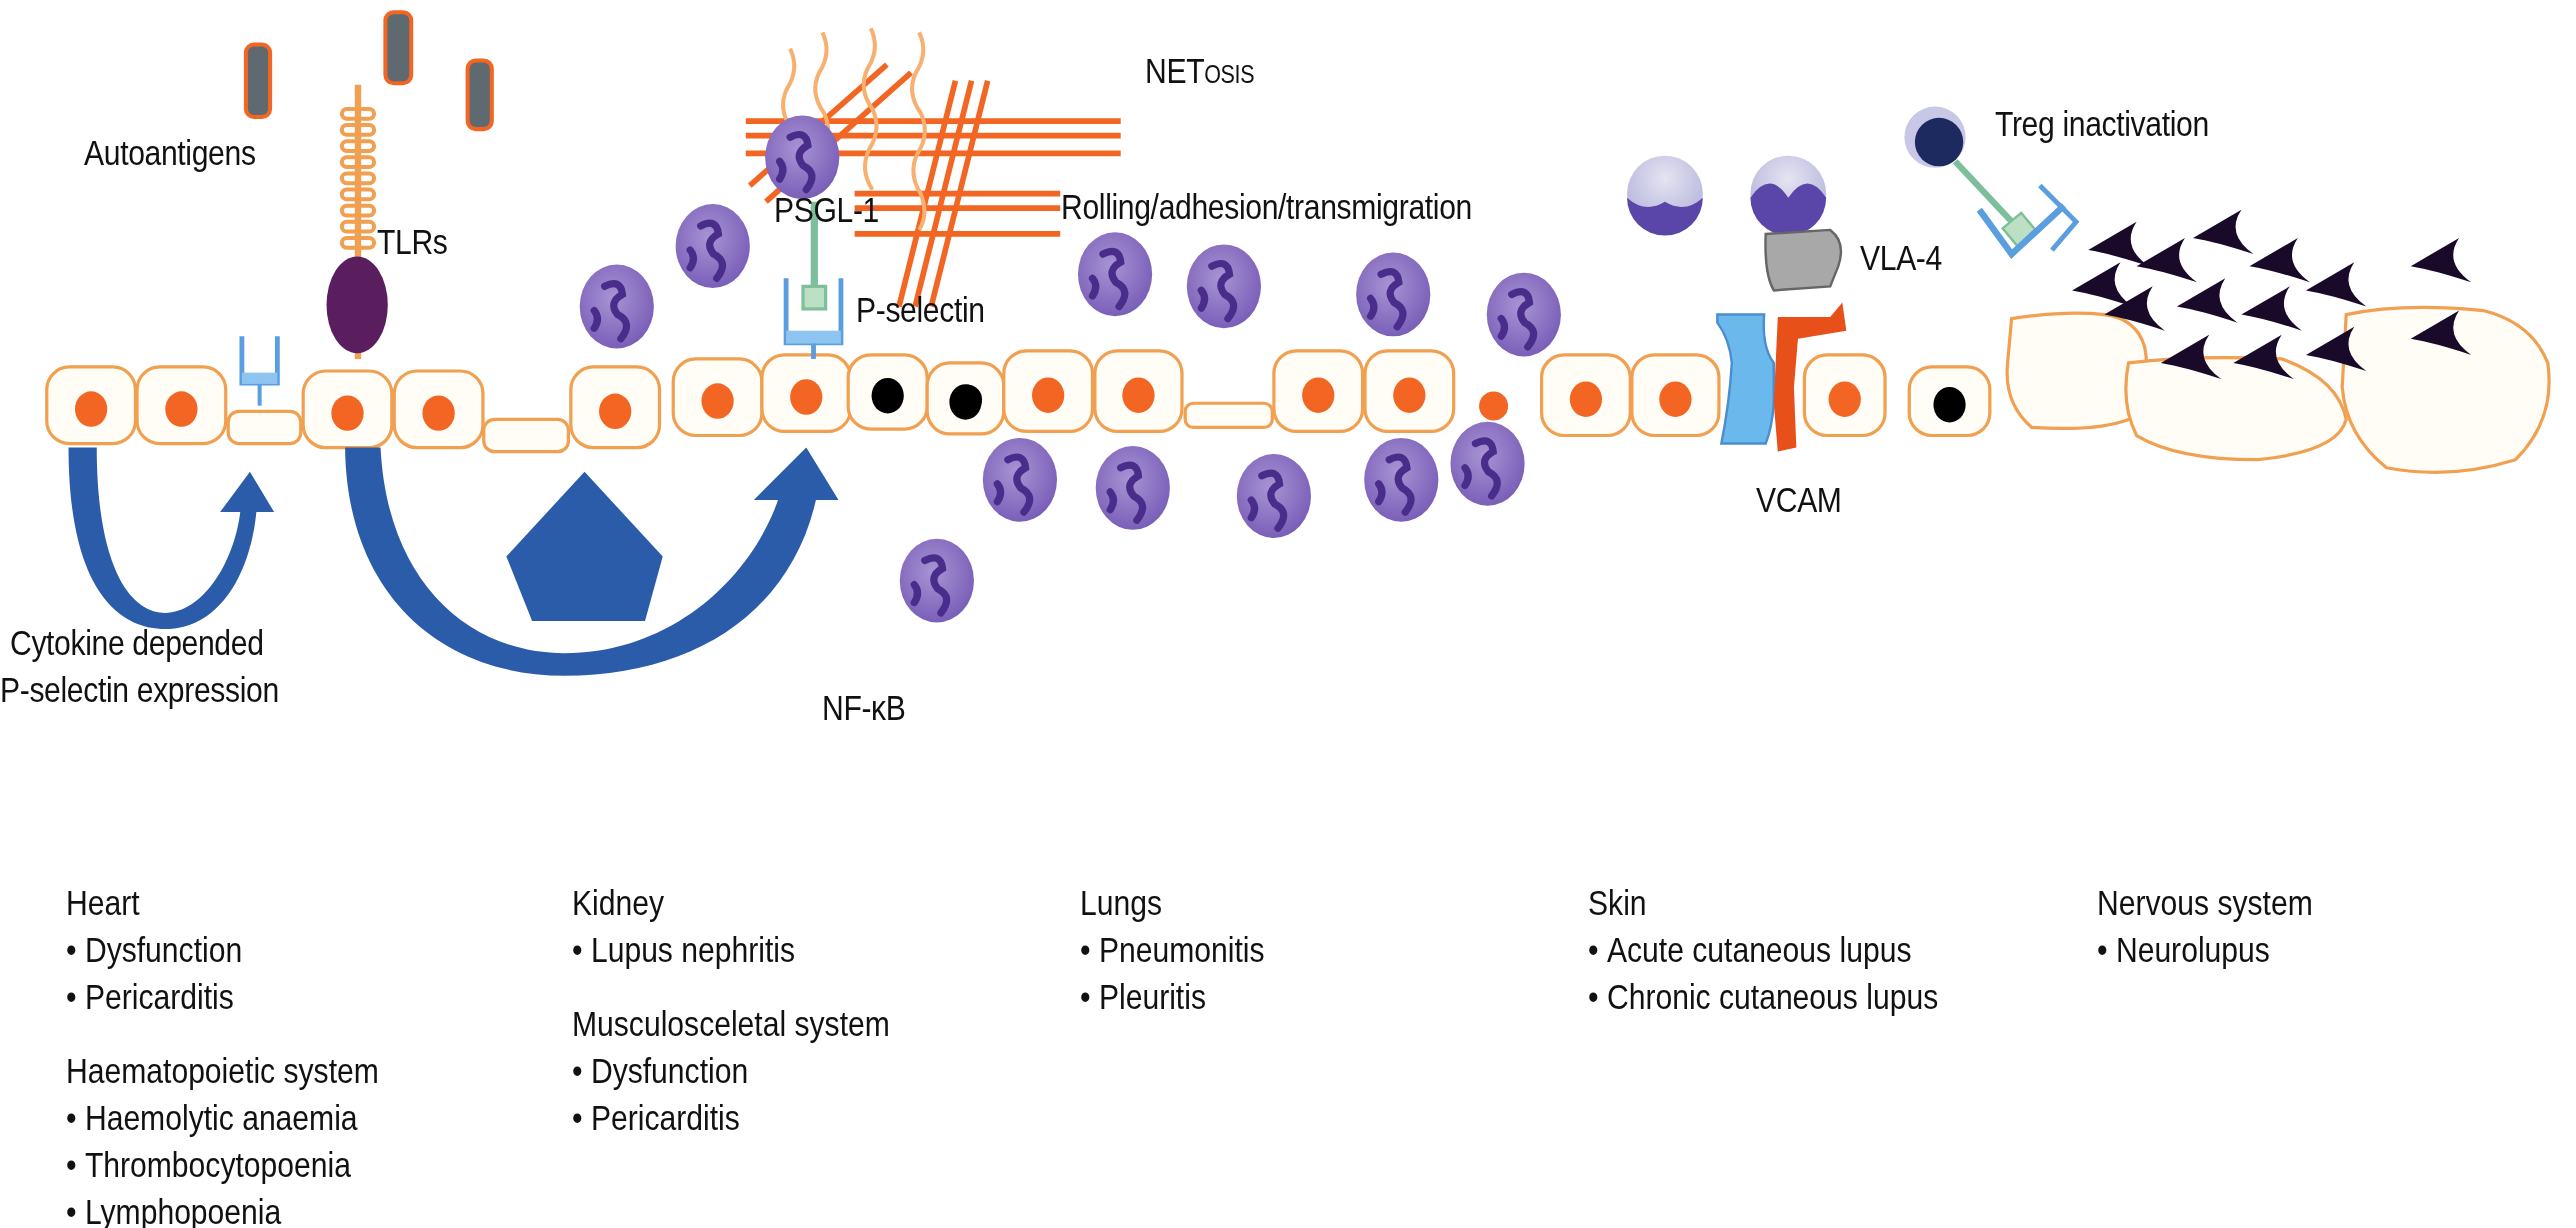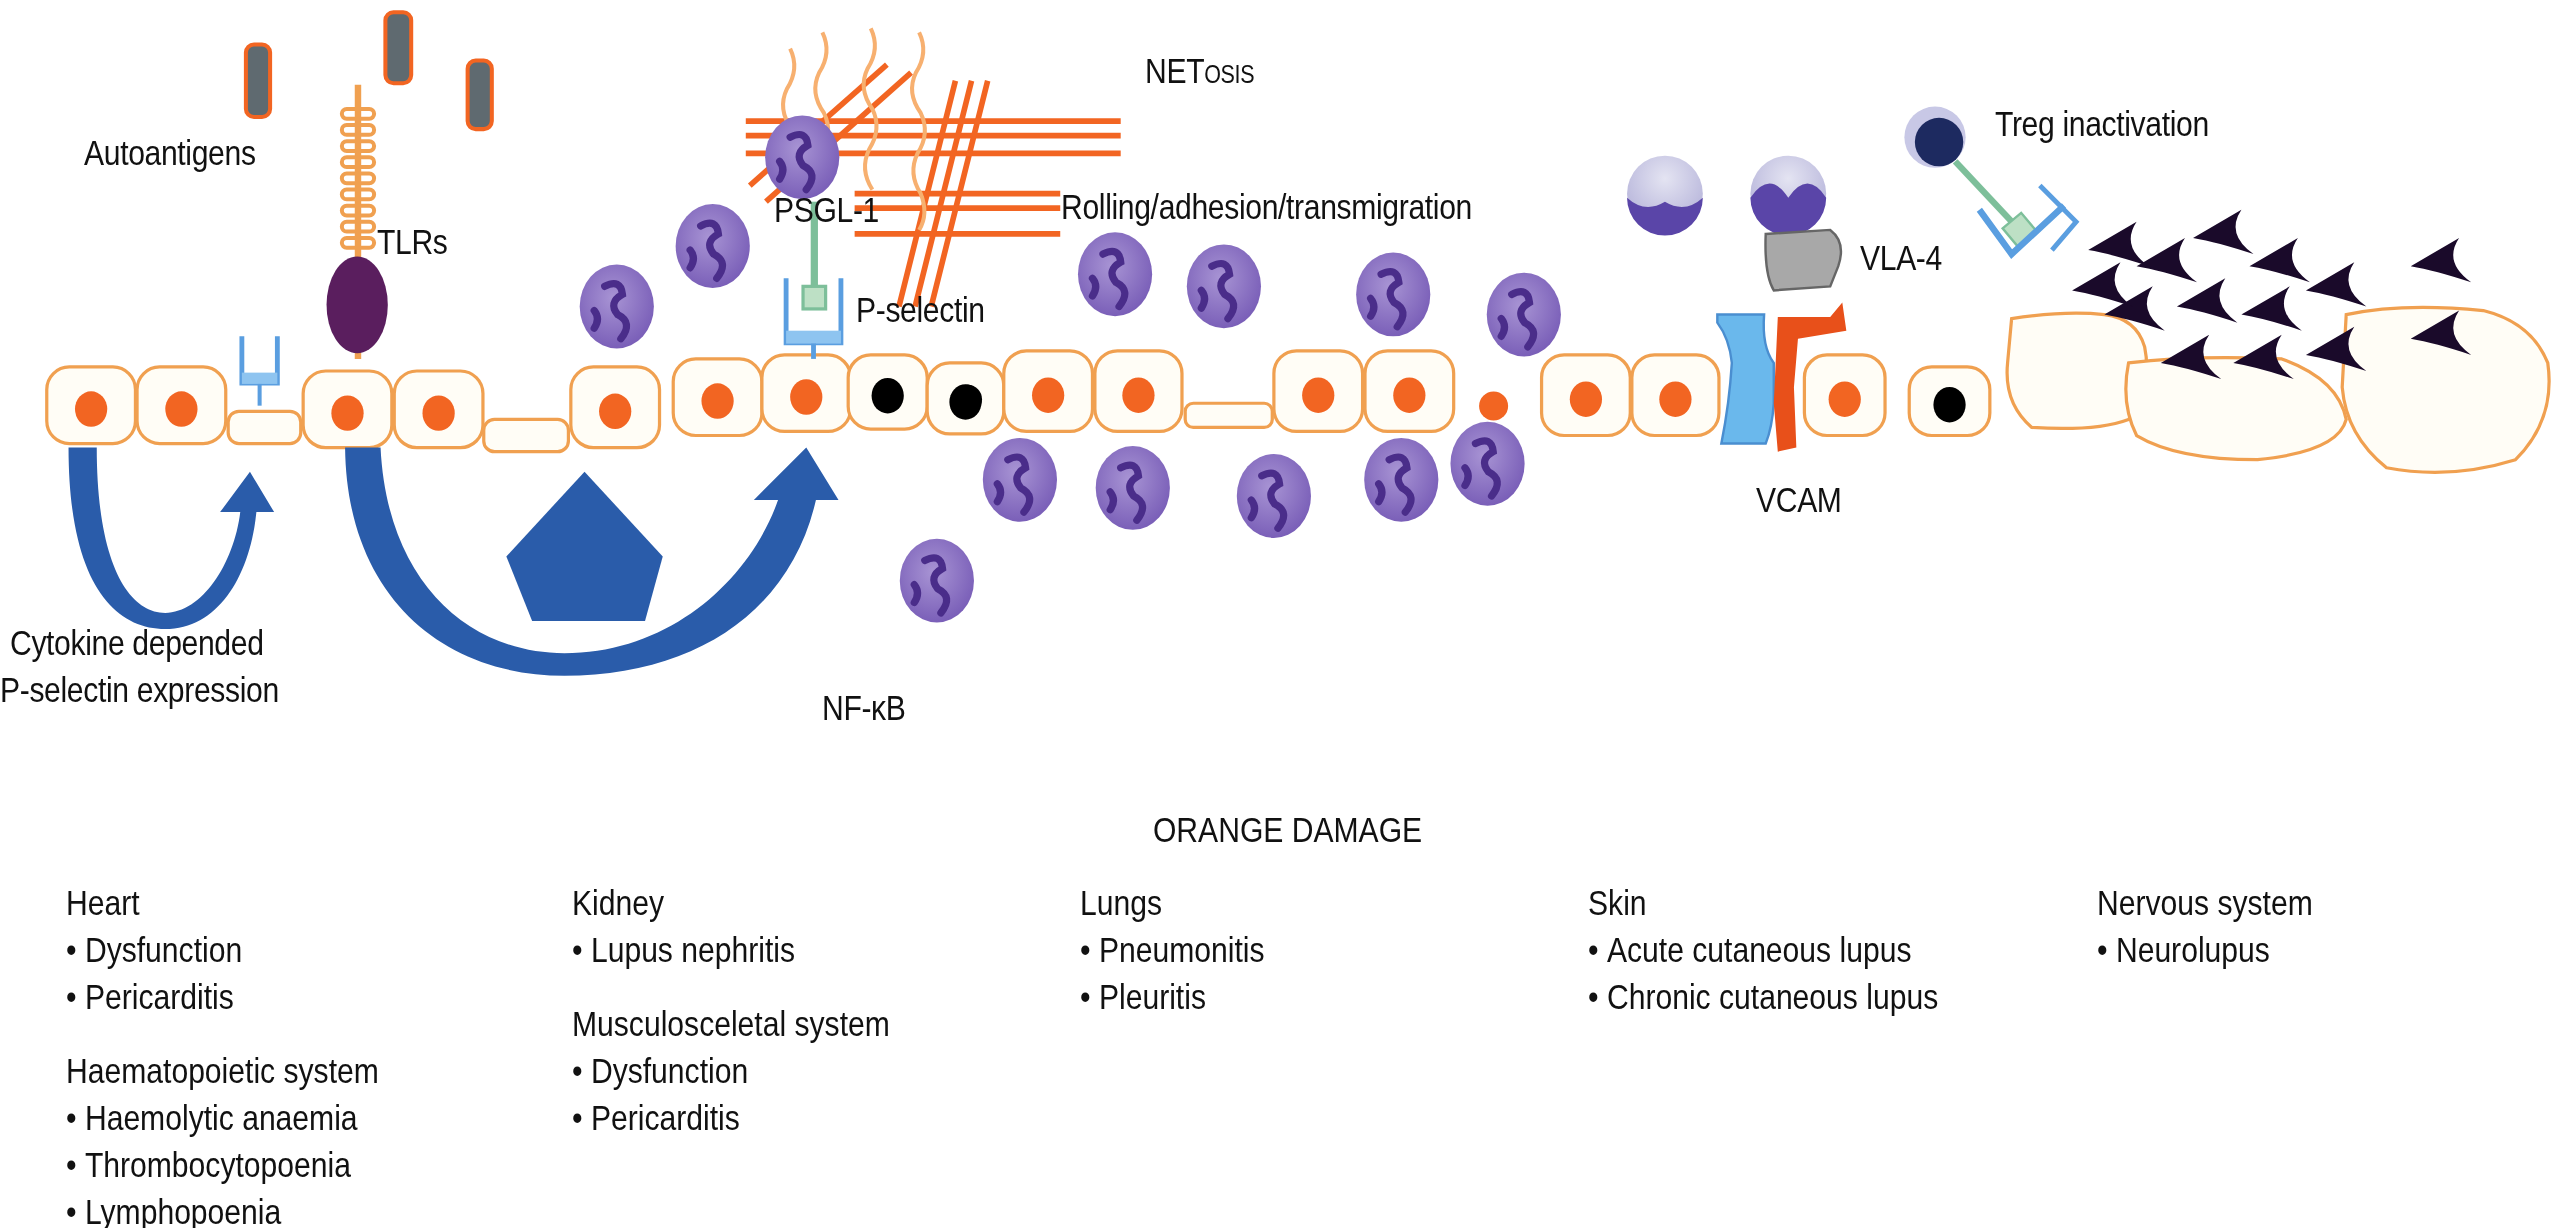--- a/index.html
+++ b/index.html
@@ -300,21 +300,20 @@
 <div class="lbl" style="left:774px;top:192px;">PSGL-1</div>
 <div class="lbl" style="left:856px;top:292px;">P-selectin</div>
 <div class="lbl" style="left:1061px;top:189px;">Rolling/adhesion/transmigration</div>
 <div class="lbl" style="left:1860px;top:240px;">VLA-4</div>
 <div class="lbl" style="left:1995px;top:106px;">Treg inactivation</div>
 <div class="lbl" style="left:1756px;top:482px;">VCAM</div>
 <div class="lbl" style="left:9.7px;top:625px;">Cytokine depended</div>
 <div class="lbl" style="left:0px;top:672px;">P-selectin expression</div>
 <div class="lbl" style="left:822px;top:690px;">NF-κB</div>
 
-<div class="center-title"><span>ORANGE DAMAGE</span></div>
 <div id="damage-cols">
       <div class="col" style="left: 66px; top: 879px;">
         <div>
           <span class="head">Heart</span>
           <span class="item">Dysfunction</span>
           <span class="item">Pericarditis</span>
         </div>
         <div class="group2">
           <span class="head">Haematopoietic system</span>
           <span class="item">Haemolytic anaemia</span>

